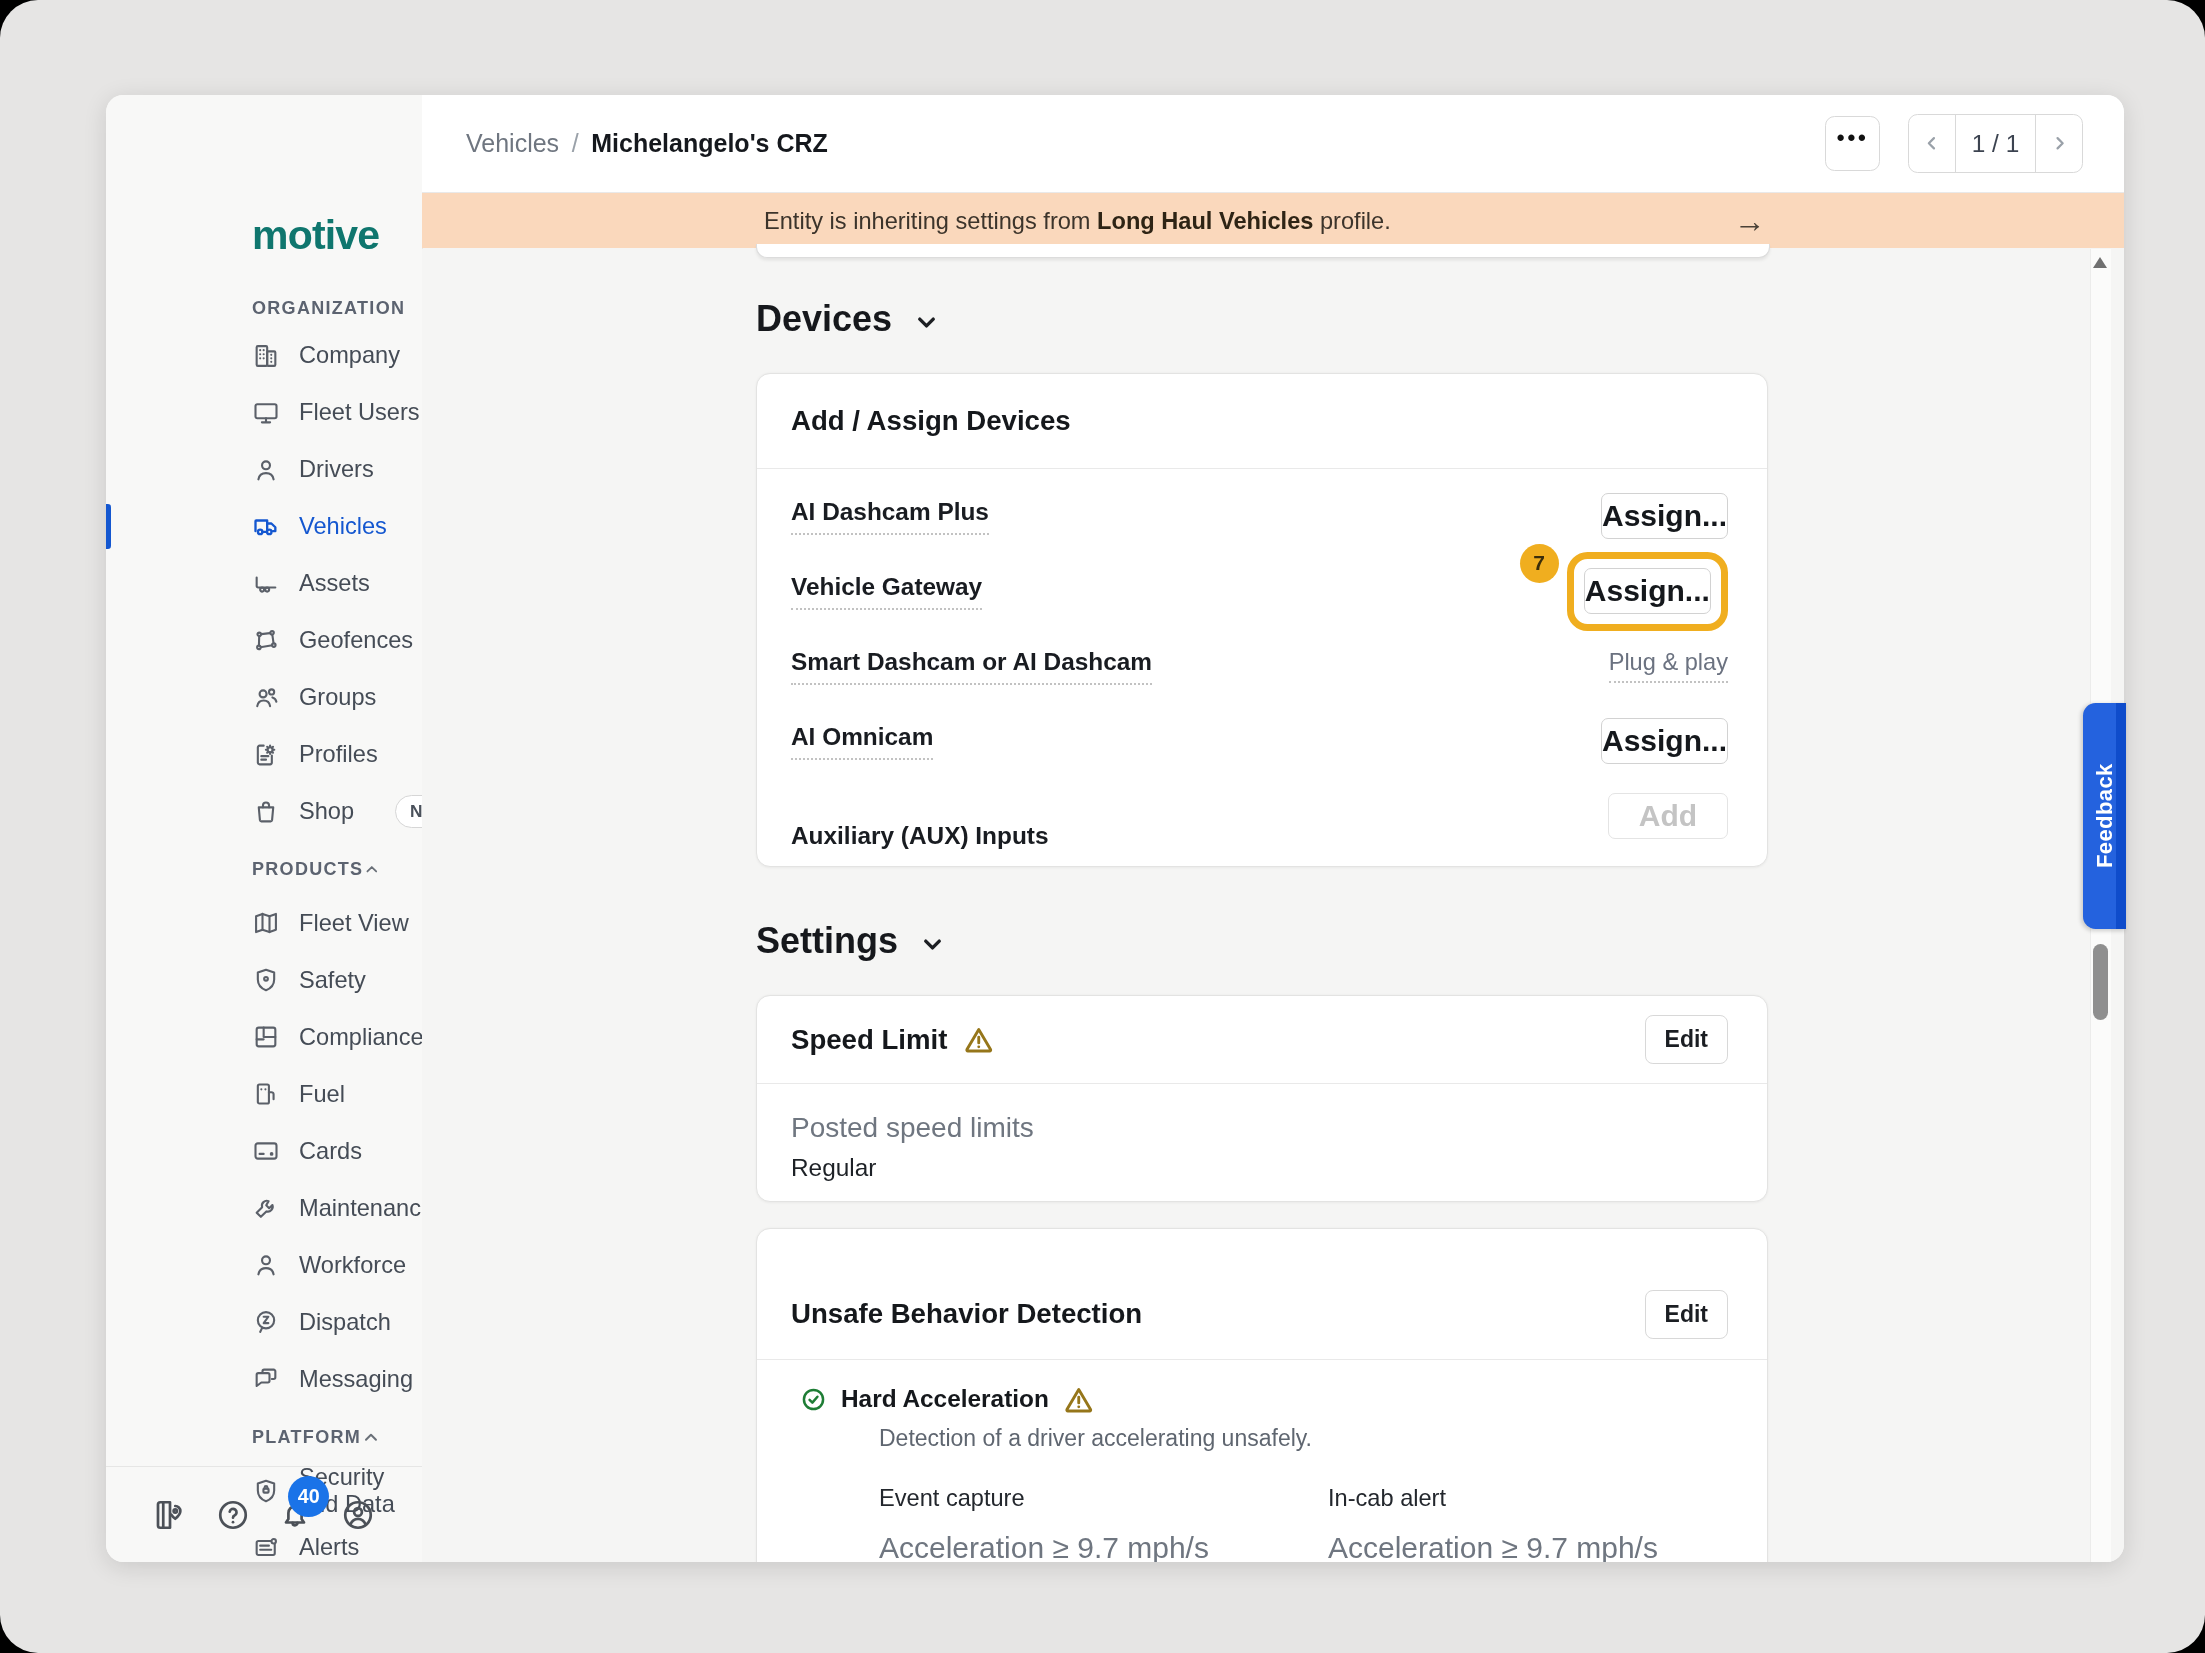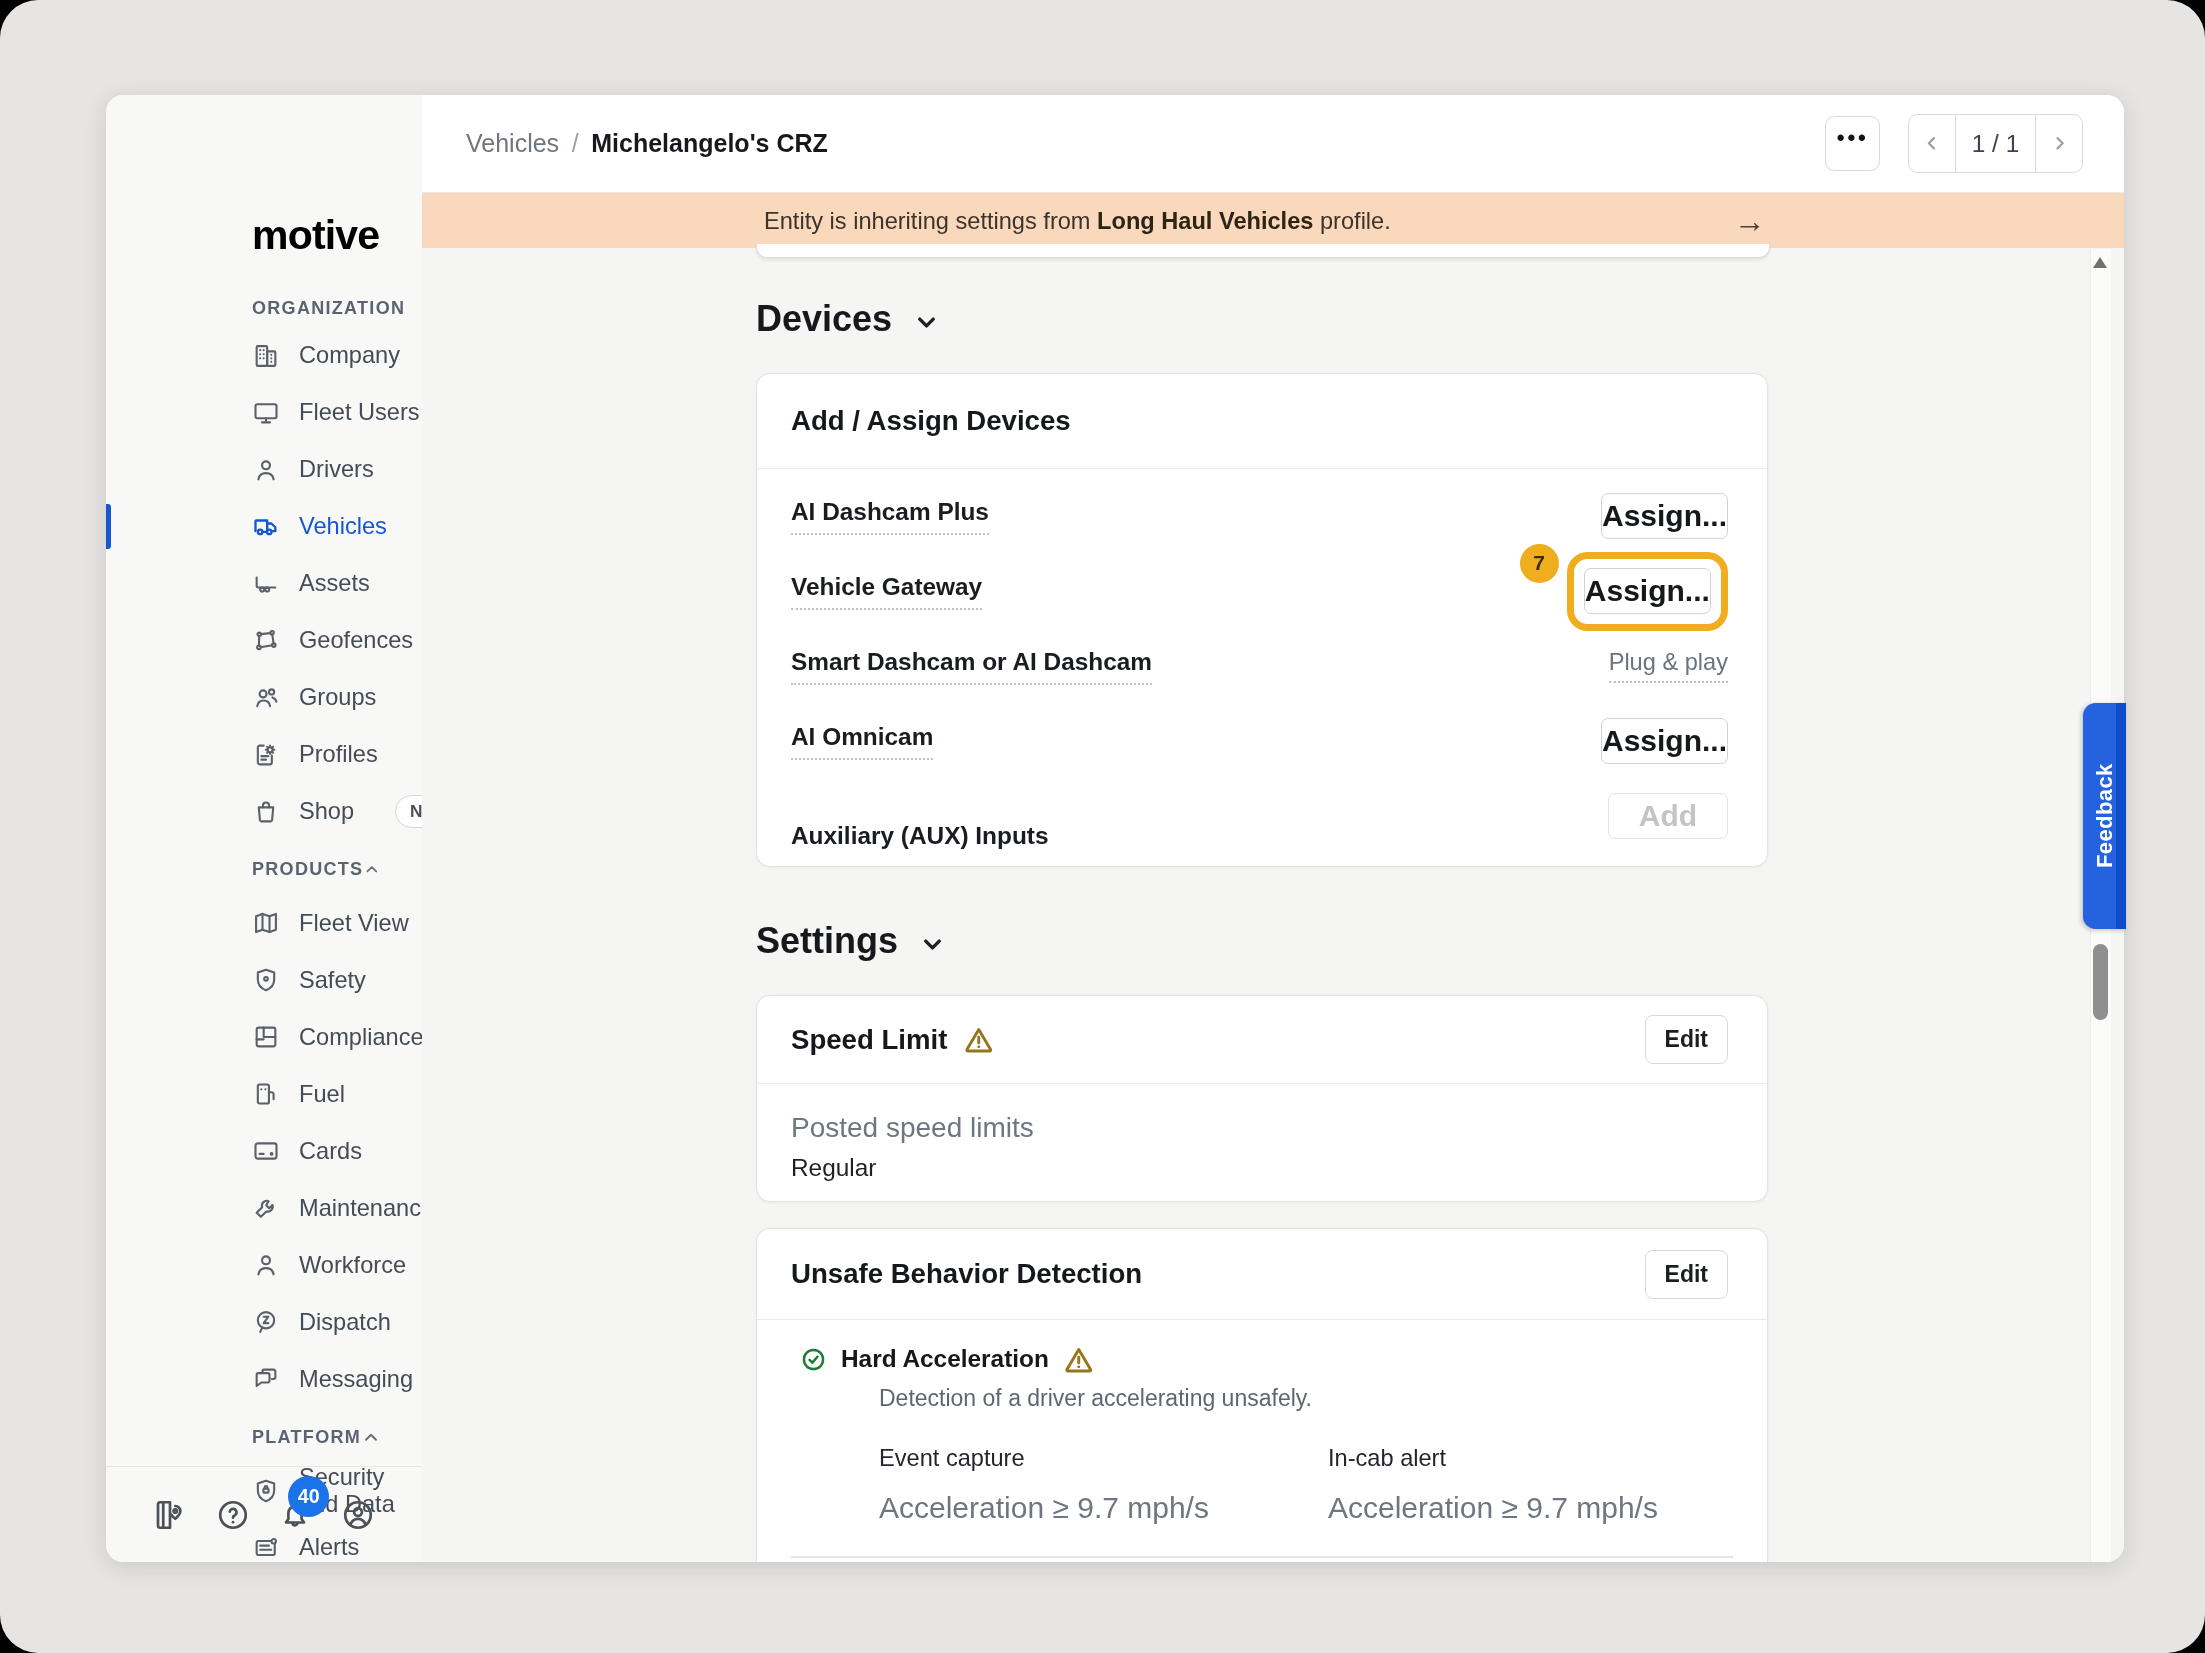--- a/index.html
+++ b/index.html
@@ -1,20 +1,20 @@
 <!DOCTYPE html>
 <html style="font-size:12.6px"><head>
 <meta charset="utf-8">
 <style>
   html,body{margin:0;padding:0;width:2205px;height:1654px;background:#000;font-family:"Liberation Sans",sans-serif;overflow:hidden;}
   .canvas{position:absolute;inset:0;background:#e6e5e4;border-radius:38px;}
   .window{position:absolute;left:106px;top:95px;width:2018px;height:1467px;background:#f5f5f4;border-radius:17.3px;overflow:hidden;box-shadow:0 4.7px 23.6px rgba(0,0,0,.12);}
   
   .sidebar{position:absolute;left:0;top:0;width:316px;height:100%;background:#f8f8f7;border-right:0.8px solid #e8e8e7;}
-  .logo{position:absolute;left:146px;top:117px;font-size:41px;font-weight:900;letter-spacing:-0.8px;color:#000000;}
+  .logo{position:absolute;left:146px;top:117px;font-size:41px;font-weight:900;letter-spacing:-0.8px;color:#0f766e;}
   .nav{position:absolute;left:0;top:194px;right:0;}
   .navsec{display:flex;align-items:center;justify-content:space-between;height:38px;padding:0 41px 0 146px;}
   .navsec .sec-label{font-size:18px;font-weight:700;letter-spacing:1.3px;color:#5c6370;}
   .navsec.later{height:50px;padding-top:4.7px;}
   .navitem{display:flex;align-items:center;height:57px;padding-left:146px;gap:19px;color:#454c56;cursor:pointer;position:relative;}
   .navitem .lbl{font-size:23.6px;}
   .navitem svg{width:28px;height:28px;stroke:#5b6069;stroke-width:1.8;fill:none;stroke-linecap:round;stroke-linejoin:round;flex:none;}
   .navitem.active{color:#1457d0;}
   .navitem.active .lbl{font-weight:500;color:#1457d0;}
   .navitem.active svg{stroke:#1457d0;stroke-width:2;}
@@ -398,21 +398,21 @@
             </div>
             <div class="editbtn">Edit</div>
           </div>
           <div style="padding:28px 0 0 34px;">
             <div class="kv-label">Posted speed limits</div>
             <div class="kv-value">Regular</div>
           </div>
         </div>
 
         <div class="card" style="top:979px;height:614px;">
-          <div class="card-h" style="height:90px;">
+          <div class="card-h" style="height:90px;margin-top:40px;">
             <div class="card-title">Unsafe Behavior Detection</div>
             <div class="editbtn">Edit</div>
           </div>
           <div style="padding:23.6px 0 0 43px;">
             <div class="ubditem-title">
               <svg class="check-ico" viewBox="0 0 24 24">
                   <circle cx="12" cy="12" r="8.5"></circle>
                   <polyline points="8.5,12.3 11,14.8 15.5,9.5"></polyline>
                 </svg>
               <span class="nm">Hard Acceleration</span>

